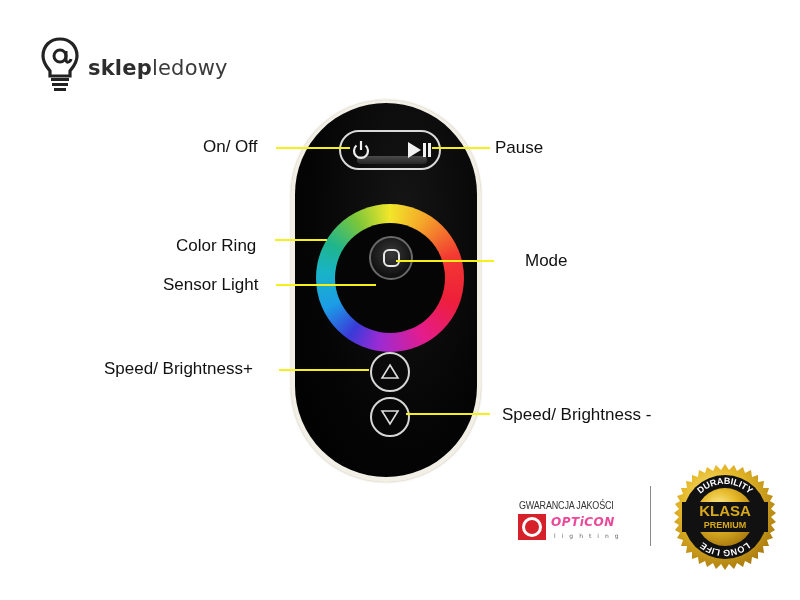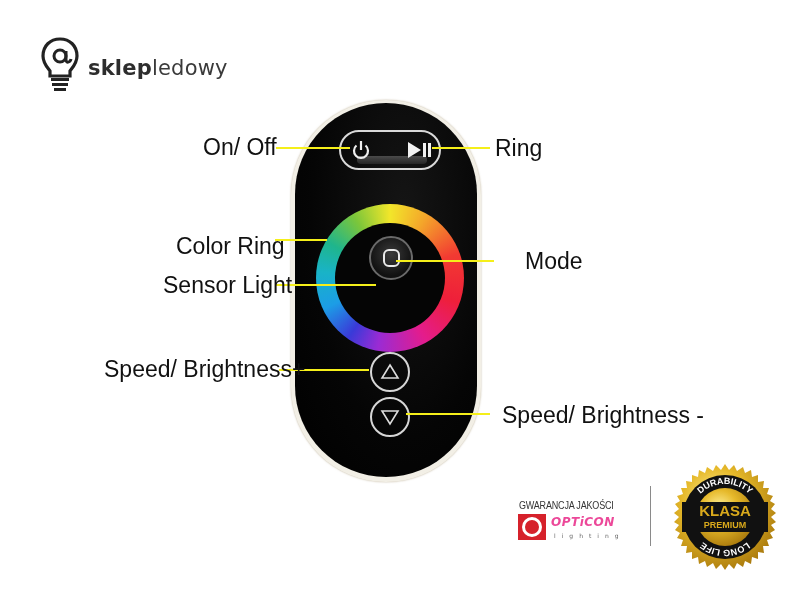--- a/index.html
+++ b/index.html
@@ -33,21 +33,21 @@
 
     .btn-up, .btn-down { position: absolute; left: 75px; width: 40px; height: 40px; border-radius: 50%; border: 2px solid #d6d6d6; }
     .btn-up { top: 249px; }
     .btn-down { top: 294px; }
     .btn-up svg, .btn-down svg { position: absolute; left: 8px; top: 8px; }
 
     
     .line { position: absolute; height: 2px; background: #f5ef1a; }
 
     
-    .label { position: absolute; font-family: "Liberation Sans", sans-serif; font-size: 23px; color: #111; white-space: nowrap; line-height: 20px; }
+    .label { position: absolute; font-family: "Liberation Sans", sans-serif; font-size: 17px; color: #111; white-space: nowrap; line-height: 20px; }
 
     
     .gwar { position: absolute; left: 519px; top: 500px; font-family: "Liberation Sans", sans-serif; font-size: 10px; color: #333; letter-spacing: -0.2px; transform: scaleX(0.9); transform-origin: left; }
     .opticon { position: absolute; left: 518px; top: 514px; width: 112px; height: 28px; }
     .opt-mark { position: absolute; left: 0; top: 0; width: 28px; height: 26px; background: #d6212b; }
     .opt-ring { position: absolute; left: 4px; top: 3px; width: 20px; height: 20px; border: 3px solid #fff; border-radius: 50%; }
     .opt-word { position: absolute; left: 33px; top: 1px; font-family: "DejaVu Sans", sans-serif; font-weight: bold; font-style: italic; font-size: 12px; color: #ec4899; letter-spacing: 0.5px; }
     .opt-sub { position: absolute; left: 36px; top: 18px; font-family: "DejaVu Sans", sans-serif; font-size: 6px; color: #666; letter-spacing: 6px; }
     .divider { position: absolute; left: 650px; top: 486px; width: 1px; height: 60px; background: #8a8a8a; }
 
@@ -105,21 +105,21 @@
 
 <div class="line" style="left:276px; top:147px; width:74px;"></div>
 <div class="line" style="left:432px; top:147px; width:58px;"></div>
 <div class="line" style="left:275px; top:239px; width:52px;"></div>
 <div class="line" style="left:396px; top:260px; width:98px;"></div>
 <div class="line" style="left:276px; top:284px; width:100px;"></div>
 <div class="line" style="left:279px; top:369px; width:90px;"></div>
 <div class="line" style="left:406px; top:413px; width:84px;"></div>
 
 <div class="label" style="left:203px; top:137px;">On/ Off</div>
-<div class="label" style="left:495px; top:138px;">Ring</div>
+<div class="label" style="left:495px; top:138px;">Pause</div>
 <div class="label" style="left:176px; top:236px;">Color Ring</div>
 <div class="label" style="left:501px; top:251px;margin-left:24px;">Mode</div>
 <div class="label" style="left:163px; top:275px;">Sensor Light</div>
 <div class="label" style="left:104px; top:359px;">Speed/ Brightness+</div>
 <div class="label" style="left:502px; top:405px;text-align:center;">Speed/ Brightness -</div>
 
 <div class="gwar">GWARANCJA JAKOŚCI</div>
 <div class="opticon">
   <div class="opt-mark">
       <div class="opt-ring"></div>

